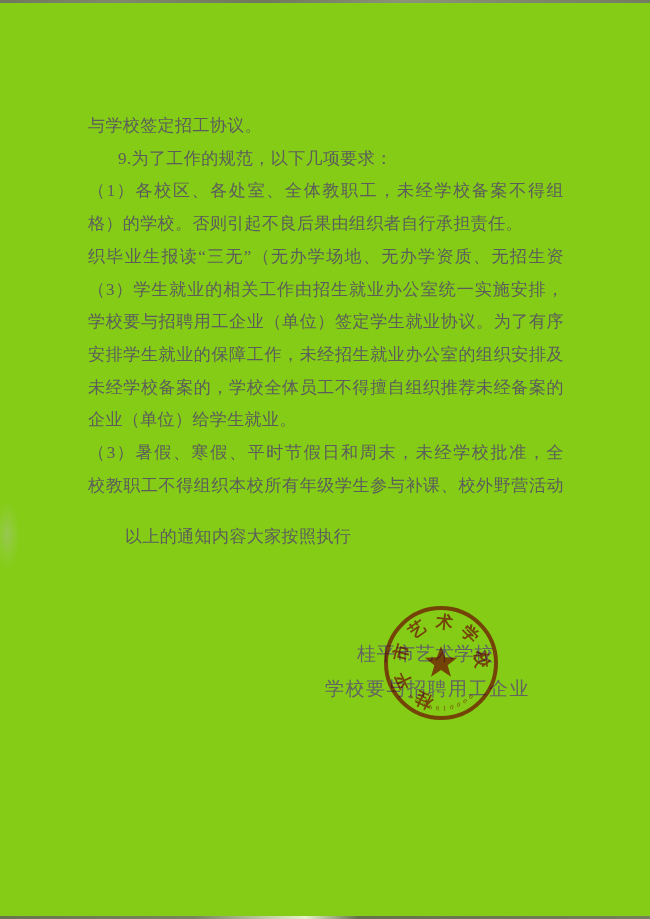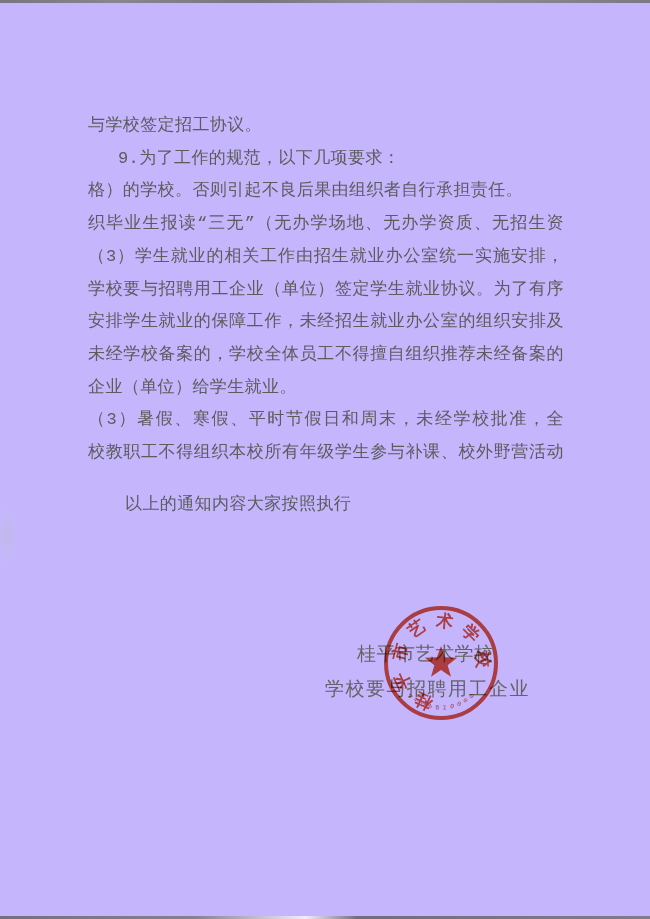--- a/index.html
+++ b/index.html
@@ -1,21 +1,21 @@
 <!DOCTYPE html>
 <html><head>
 <meta charset="utf-8">
 <style>
   html,body{margin:0;padding:0;background:#e9e9e9;}
   .page{
     position:relative;
     width:650px;height:919px;
-    background:#c4b5fd;
+    background:#84cc16;
     overflow:hidden;
-    font-family:Liberation Mono, monospace;
+    font-family:Liberation Serif, serif;
   }
   .scan-edge-top{
     position:absolute;left:0;top:0;width:650px;height:3px;
     background:linear-gradient(90deg,#6a6a6a 0%,#7d7d7d 18%,#6a6a6a 40%,#8a8a8a 62%,#6f6f6f 100%);
     opacity:.85;
   }
   .scan-edge-bottom{
     position:absolute;left:0;bottom:0;width:650px;height:3px;
     background:linear-gradient(90deg,#5f5f5f 0%,#747474 30%,#fcfcfa 47%,#5c5c5c 55%,#6e6e6e 100%);
     opacity:.8;
@@ -48,20 +48,21 @@
 
 <div class="page">
 
   <div class="scan-edge-top"></div>
   <div class="scan-edge-bottom"></div>
   <div class="scan-smudge"></div>
 
   <div class="body-text">
     <div class="line plain">与学校签定招工协议。</div>
     <div class="line plain ind2">9.为了工作的规范，以下几项要求：</div>
+    <div class="line fill">（1）各校区、各处室、全体教职工，未经学校备案不得组</div>
     <div class="line plain">格）的学校。否则引起不良后果由组织者自行承担责任。</div>
     <div class="line fill">织毕业生报读“三无”（无办学场地、无办学资质、无招生资</div>
     <div class="line fill">（3）学生就业的相关工作由招生就业办公室统一实施安排，</div>
     <div class="line fill">学校要与招聘用工企业（单位）签定学生就业协议。为了有序</div>
     <div class="line fill">安排学生就业的保障工作，未经招生就业办公室的组织安排及</div>
     <div class="line fill">未经学校备案的，学校全体员工不得擅自组织推荐未经备案的</div>
     <div class="line plain">企业（单位）给学生就业。</div>
     <div class="line fill">（3）暑假、寒假、平时节假日和周末，未经学校批准，全</div>
     <div class="line fill">校教职工不得组织本校所有年级学生参与补课、校外野营活动</div>
     <div class="line plain ind2b">以上的通知内容大家按照执行</div>

